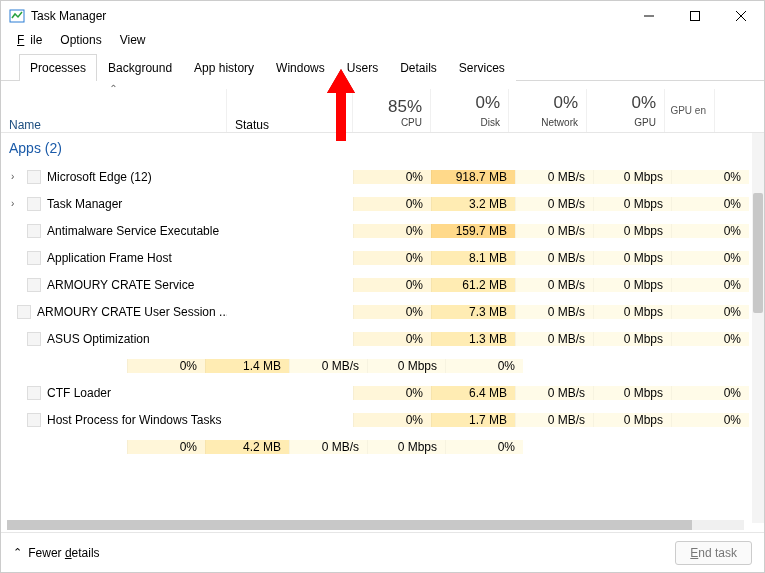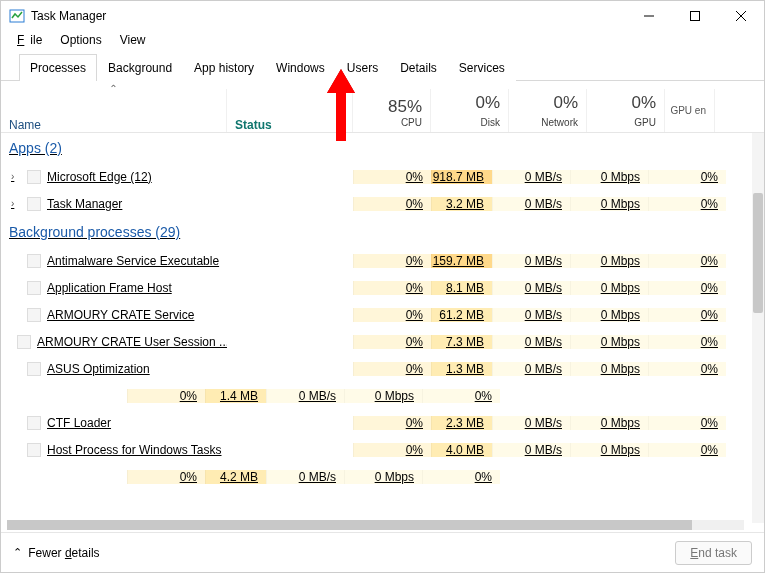--- a/index.html
+++ b/index.html
@@ -71,52 +71,51 @@
   
   .colhdr {
     display: flex;
     height: 44px;
     border-bottom: 1px solid #e6e6e6;
     font-size: 12px;
     color: #205081;
     margin-top: 8px;
   }
   .col-name { width: 226px; padding: 0 8px; display:flex; flex-direction:column; justify-content:flex-end; border-right:1px solid #f0f0f0; position:relative;}
-  .col-status { width: 126px; padding: 0 8px; display:flex; flex-direction:column; justify-content:flex-end; border-right:1px solid #f0f0f0; color:#0f766e;font-weight:bold;}
+  .col-status { width: 126px; padding: 0 8px; display:flex; flex-direction:column; justify-content:flex-end; border-right:1px solid #f0f0f0; color:#000000;}
   .col-metric { text-align: right; padding: 4px 8px 4px 4px; display:flex; flex-direction:column; justify-content:space-between; border-right:1px solid #f0f0f0;}
   .col-cpu { width: 78px; justify-content: flex-end; }
   .col-mem { width: 78px; }
   .col-disk { width: 78px; }
   .col-net { width: 78px; }
   .col-gpu { width: 78px; }
   .col-gpue { width: 50px; justify-content: center; }
   .metric-head-top { font-size: 17px; color:#404040; text-align:right; }
   .metric-head-bot { font-size: 10px; color:#404040; text-align:right; }
   .sort-arrow {
     position:absolute; top:-6px; left:50%; transform:translateX(-50%);
     font-size:10px; color:#666;
   }
   
   .body-scroll {
     height: 390px;
     overflow: hidden;
     position: relative;
-    text-decoration: underline;
   }
   .row {
     display: flex;
     height: 27px;
     align-items: center;
     font-size: 12px;
   }
   .cell-name { width: 226px; padding-left: 10px; display:flex; align-items:center; gap:6px; overflow:hidden; white-space:nowrap;}
   .cell-status { width: 126px; }
   .cell-metric { text-align: right; padding-right: 8px; border-left: 1px solid rgba(0,0,0,0.03);}
   .cell-cpu { width: 78px; background:#fff6d9; }
-  .cell-mem { width: 61px; background:#ffecb3; }
+  .cell-mem { width: 84px; background:#ffecb3; }
   .cell-disk { width: 78px; background:#fffbe8; }
   .cell-net { width: 78px; background:#fffbe8;text-align:right; }
   .cell-gpu { width: 78px; background:#fffbe8; }
   .group-row .cell-name { color:#1a5aa8; font-size:14px; padding-left:8px;}
   .group-row .cell-cpu, .group-row .cell-mem, .group-row .cell-disk,
   .group-row .cell-net, .group-row .cell-gpu {  }
   .group-row { height: 30px; }
   .expand-arrow { font-size: 10px; color:#555; display:inline-block; width:10px;}
   .proc-icon {
     width:14px; height:14px; background:#f5f5f5; border:1px solid #ddd; flex-shrink:0;
@@ -284,29 +283,20 @@
         </div>
         <div class="cell-status"></div>
         <div class="cell-metric cell-cpu">0%</div>
         <div class="cell-metric cell-mem">3.2 MB</div>
         <div class="cell-metric cell-disk">0 MB/s</div>
         <div class="cell-metric cell-net">0 Mbps</div>
         <div class="cell-metric cell-gpu">0%</div>
       </div>
     </div>
 
-  <div class="row group-row">
-    <div class="cell-name">Background processes (29)</div>
-    <div class="cell-status"></div>
-    <div class="cell-metric cell-cpu"></div>
-    <div class="cell-metric cell-mem"></div>
-    <div class="cell-metric cell-disk"></div>
-    <div class="cell-metric cell-net"></div>
-    <div class="cell-metric cell-gpu"></div>
-  </div>
 
   <div id="rows-bg">
       <div class="row">
         <div class="cell-name">
           <span style="width: 10px; display: inline-block;"></span>
           <span class="proc-icon"></span>
           <span>Antimalware Service Executable</span>
         </div>
         <div class="cell-status"></div>
         <div class="cell-metric cell-cpu">0%</div>
@@ -376,34 +366,34 @@
         <div class="cell-metric cell-gpu">0%</div>
       </div>
       <div class="row">
         <div class="cell-name">
           <span style="width: 10px; display: inline-block;"></span>
           <span class="proc-icon"></span>
           <span>CTF Loader</span>
         </div>
         <div class="cell-status"></div>
         <div class="cell-metric cell-cpu">0%</div>
-        <div class="cell-metric cell-mem">2.3 MB</div>
+        <div class="cell-metric cell-mem">6.4 MB</div>
         <div class="cell-metric cell-disk">0 MB/s</div>
         <div class="cell-metric cell-net">0 Mbps</div>
         <div class="cell-metric cell-gpu">0%</div>
       </div>
       <div class="row">
         <div class="cell-name">
           <span style="width: 10px; display: inline-block;"></span>
           <span class="proc-icon"></span>
           <span>Host Process for Windows Tasks</span>
         </div>
         <div class="cell-status"></div>
         <div class="cell-metric cell-cpu">0%</div>
-        <div class="cell-metric cell-mem">4.0 MB</div>
+        <div class="cell-metric cell-mem">1.7 MB</div>
         <div class="cell-metric cell-disk">0 MB/s</div>
         <div class="cell-metric cell-net">0 Mbps</div>
         <div class="cell-metric cell-gpu">0%</div>
       </div>
       <div class="row">
         <div class="cell-status"></div>
         <div class="cell-metric cell-cpu">0%</div>
         <div class="cell-metric cell-mem">4.2 MB</div>
         <div class="cell-metric cell-disk">0 MB/s</div>
         <div class="cell-metric cell-net">0 Mbps</div>

